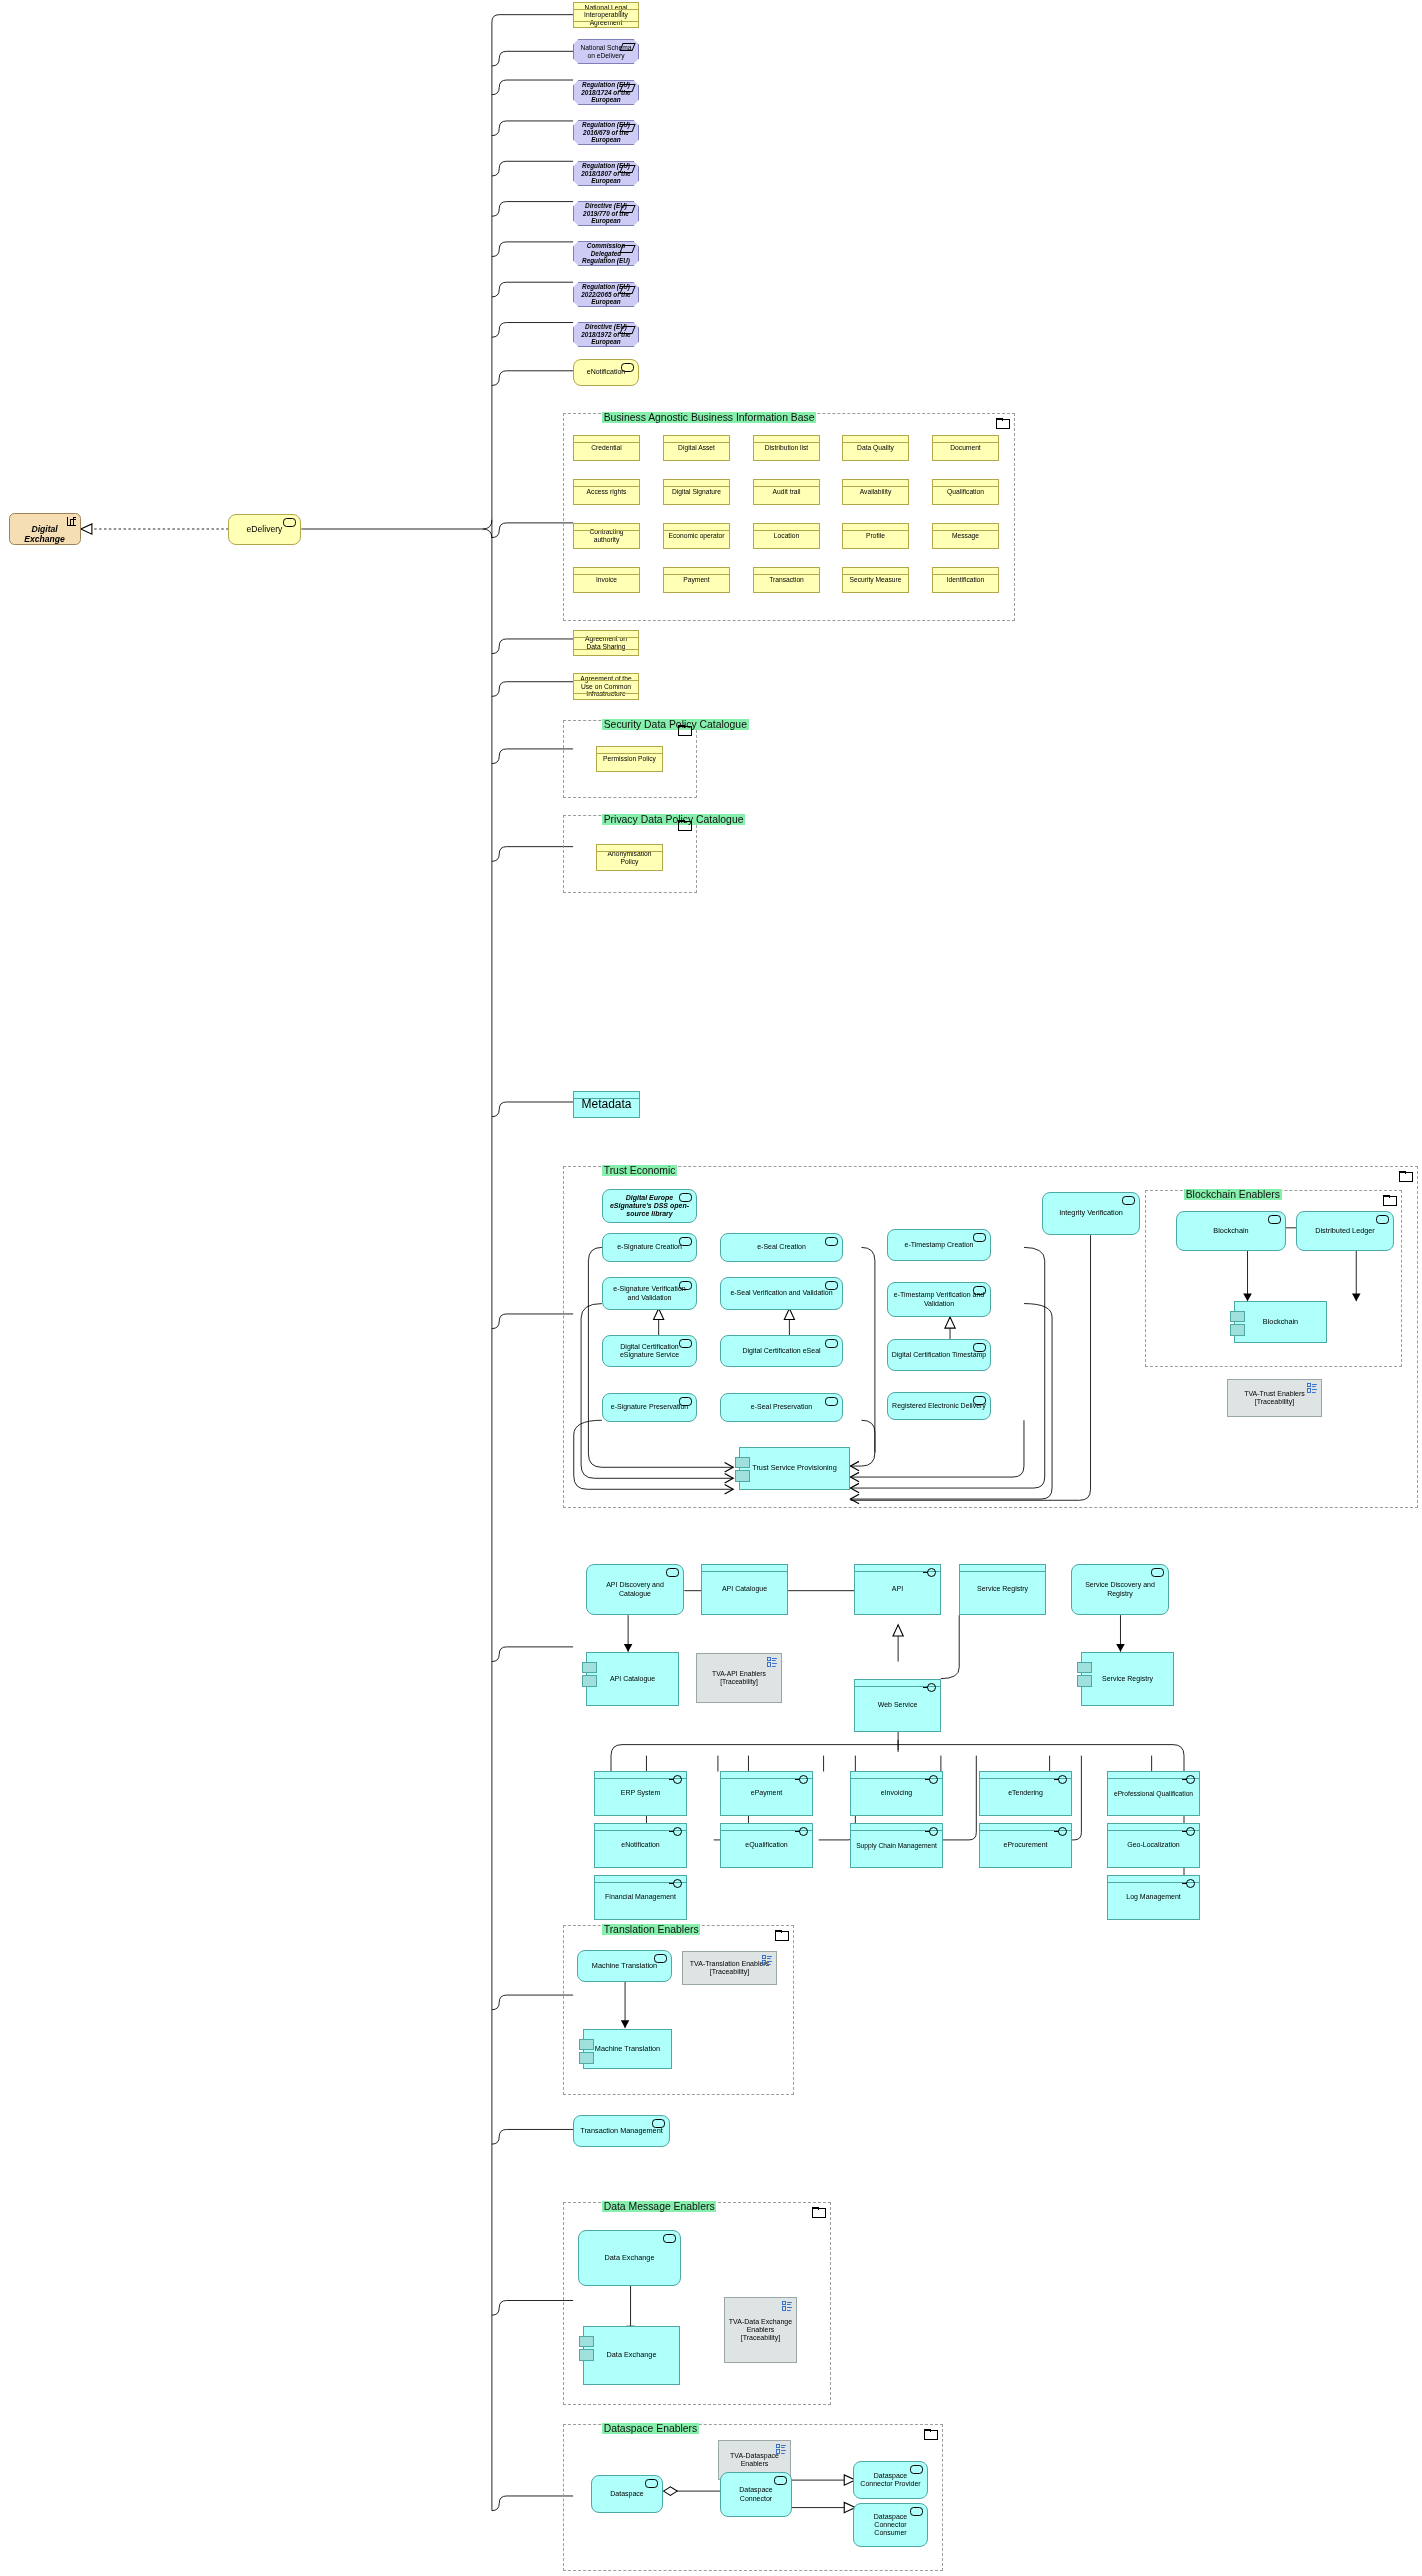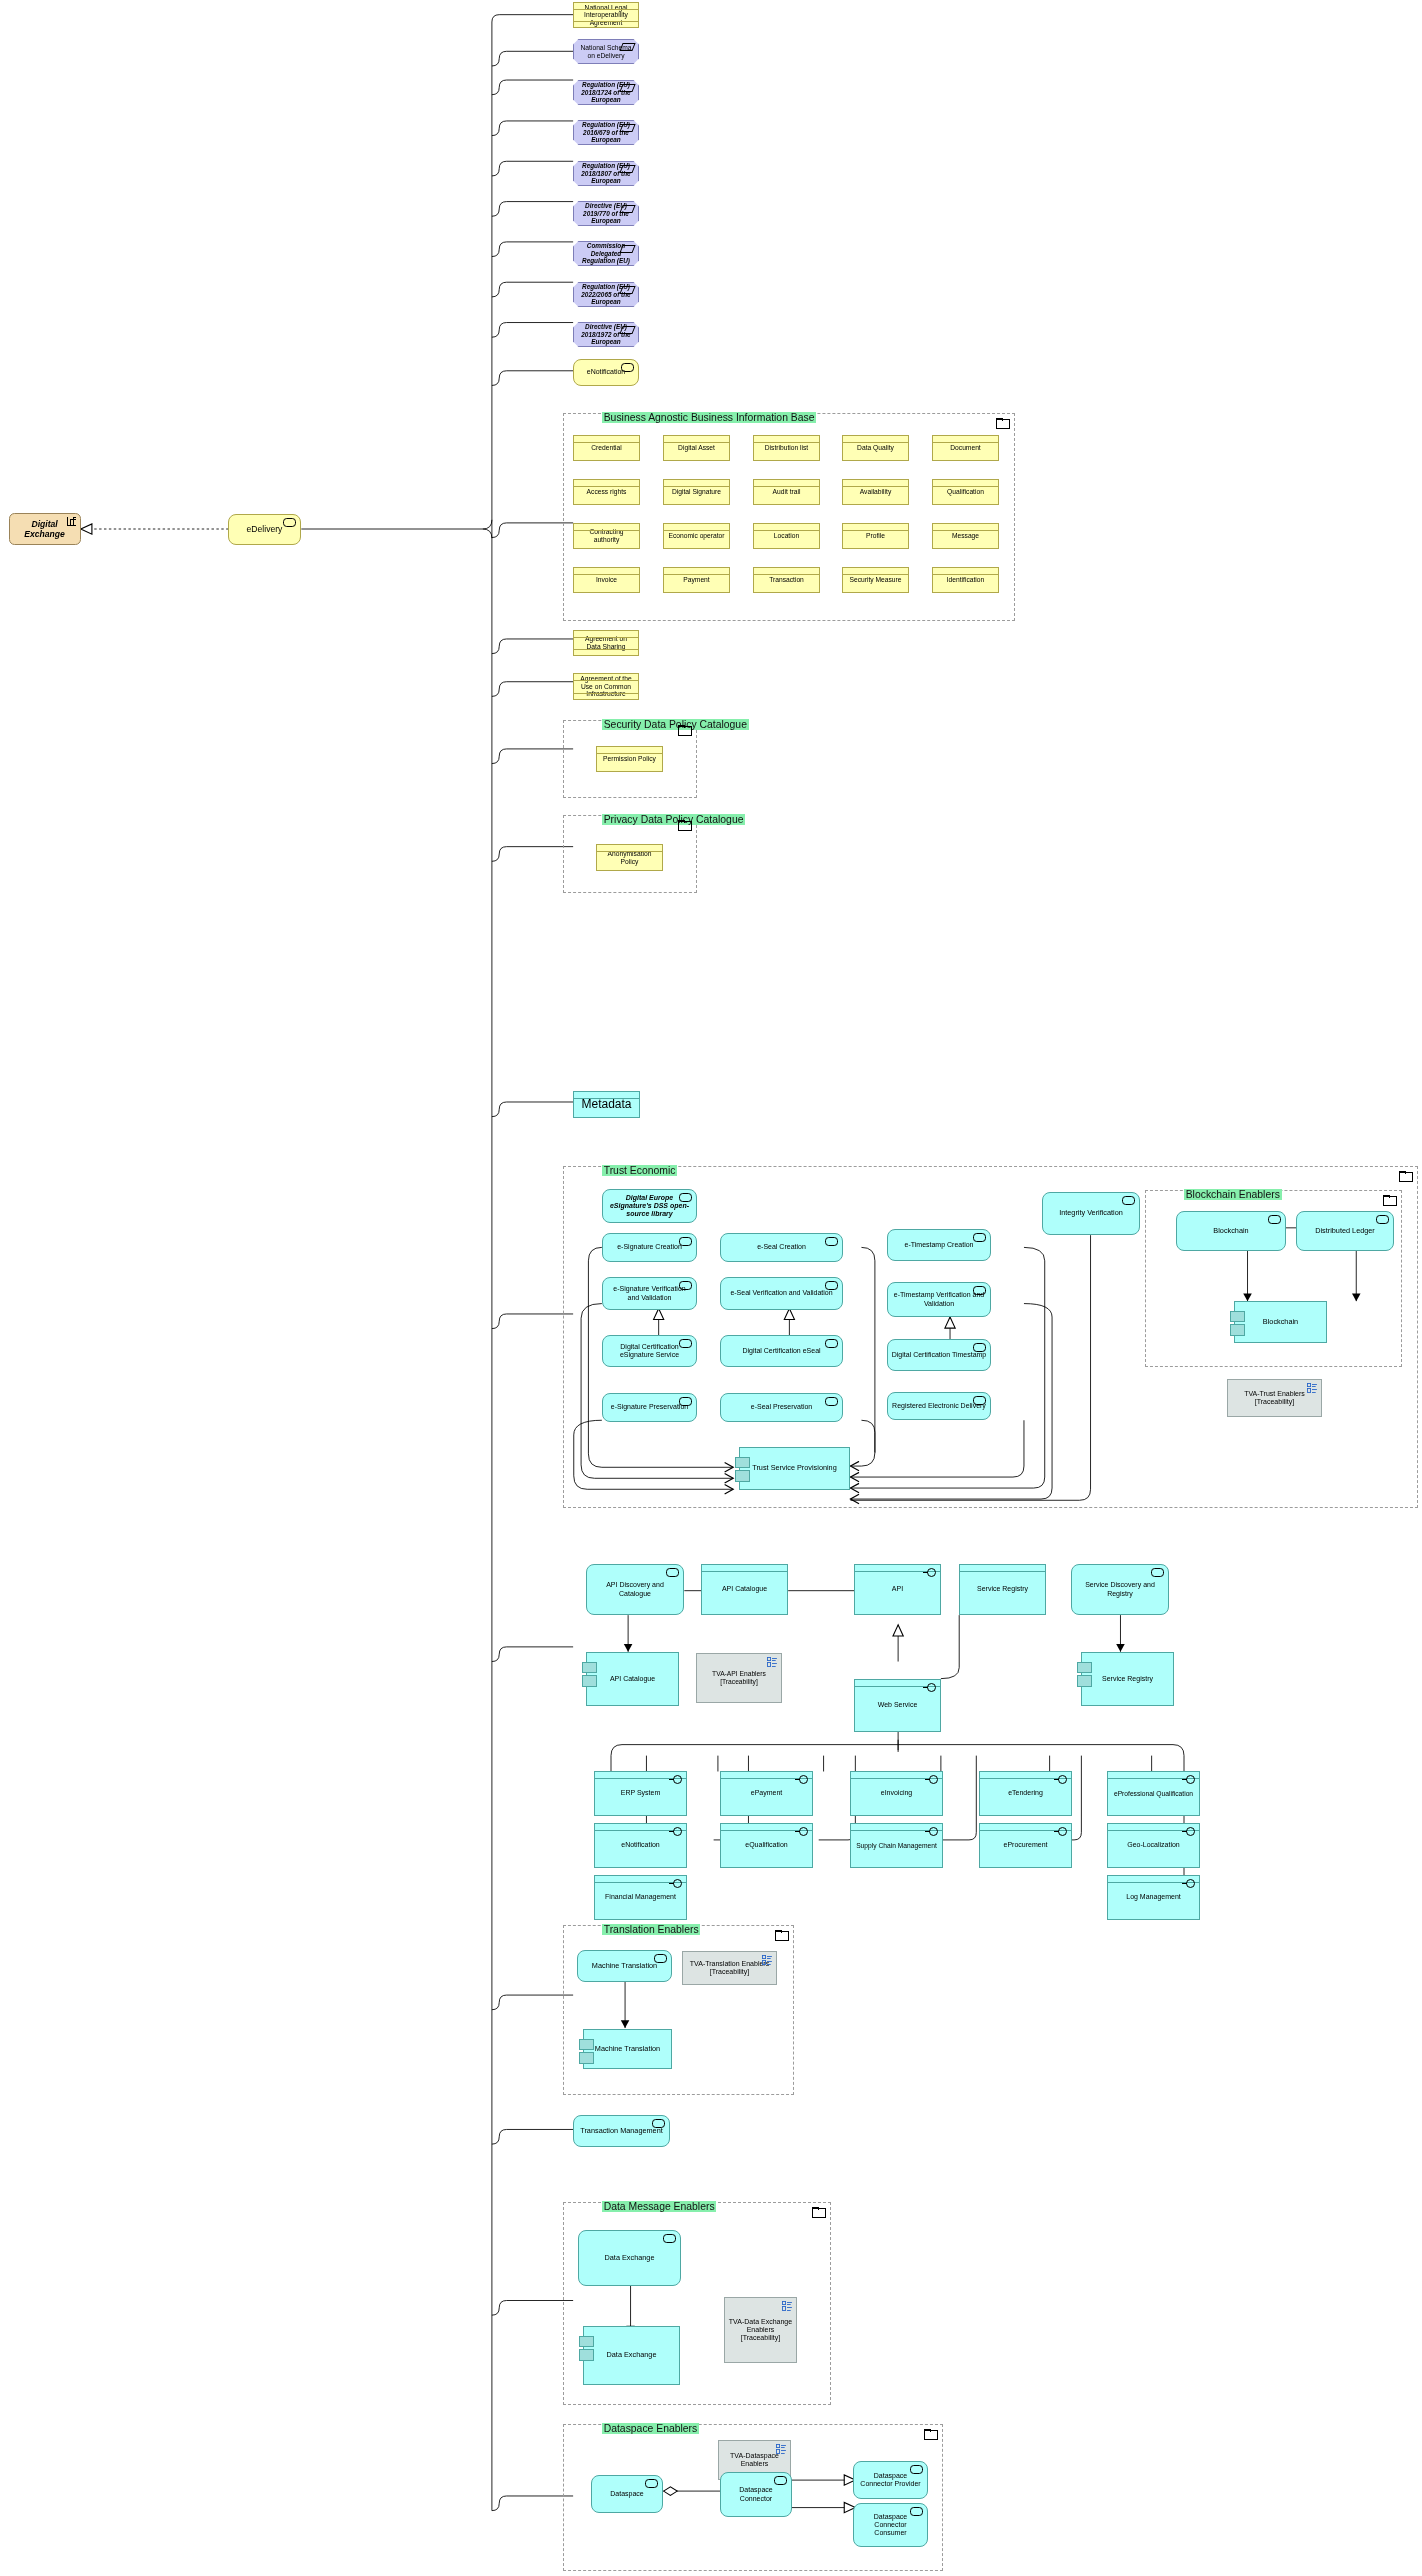--- a/index.html
+++ b/index.html
@@ -170,21 +170,21 @@
       <path d="M1023,3243 L1023,3320" marker-end="url(#solidArrow)"></path>
 
       <path d="M1032,3740 L1032,3820" marker-end="url(#solidArrow)"></path>
 
       <path d="M1086,4078 L1190,4078" marker-start="url(#diamond)"></path>
       <path d="M1295,4060 L1400,4060" marker-end="url(#hollowTri)"></path>
       <path d="M1295,4105 L1400,4105" marker-end="url(#hollowTri)"></path>
     </g>
   </svg>
 
-  <div class="node biz" style="left:8.6px;top:513px;width:72px;height:32px;font-size:8.6px;">
+  <div class="node biz" style="left:8.6px;top:513px;width:72px;height:32px;font-size:8.6px;align-items:flex-end;">
     <span>Digital Exchange</span>
     <i class="bdg stair"></i>
   </div>
   <div class="node svc" style="left:228px;top:514px;width:73px;height:31px;font-size:8.6px;">
     <span>eDelivery</span>
     <i class="bdg round"></i>
   </div>
 
   <div class="node contract" style="left:573px;top:2.4px;width:66px;height:26px;font-size:6.7px;">
     <span>National Legal Interoperability Agreement</span>

